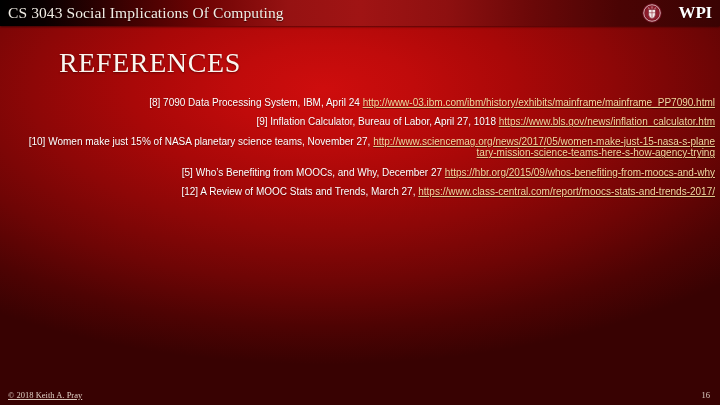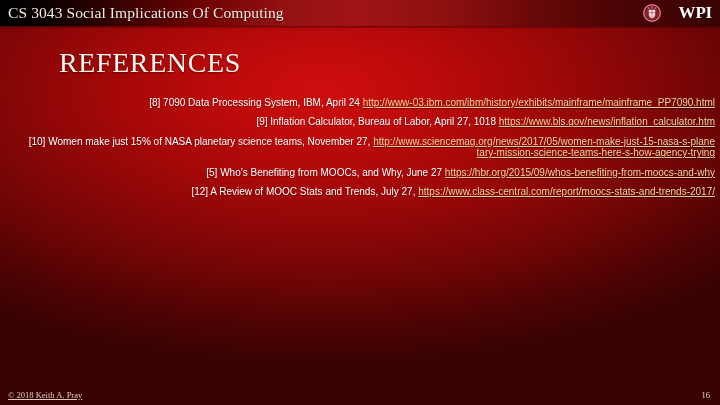--- a/index.html
+++ b/index.html
@@ -183,25 +183,25 @@
 
     <div class="ref-item">
       <span class="txt">[9] </span><span class="txt">Inflation Calculator, Bureau of Labor, April 27, 1018 </span><span class="lnk">https://www.bls.gov/news/inflation_calculator.htm</span>
     </div>
 
     <div class="ref-item">
       <span class="txt">[10] </span><span class="txt">Women make just 15% of NASA planetary science teams, November 27, </span><span class="lnk">http://www.sciencemag.org/news/2017/05/women-make-just-15-nasa-s-planetary-mission-science-teams-here-s-how-agency-trying</span>
     </div>
 
     <div class="ref-item">
-      <span class="txt">[5] </span><span class="txt">Who’s Benefiting from MOOCs, and Why, June 27  </span><span class="lnk">https://hbr.org/2015/09/whos-benefiting-from-moocs-and-why</span>
-    </div>
-
-    <div class="ref-item">
-      <span class="txt">[12] </span><span class="txt">A Review of MOOC Stats and Trends, July 27,  </span><span class="lnk">https://www.class-central.com/report/moocs-stats-and-trends-2017/</span>
+      <span class="txt">[5] </span><span class="txt">Who’s Benefiting from MOOCs, and Why, December 27  </span><span class="lnk">https://hbr.org/2015/09/whos-benefiting-from-moocs-and-why</span>
+    </div>
+
+    <div class="ref-item">
+      <span class="txt">[12] </span><span class="txt">A Review of MOOC Stats and Trends, March 27,  </span><span class="lnk">https://www.class-central.com/report/moocs-stats-and-trends-2017/</span>
     </div>
 
   </div>
 
   <div class="footer-copy">© 2018 Keith A. Pray</div>
   <div class="footer-page">16</div>
 
 </div>
 
 </body></html>

